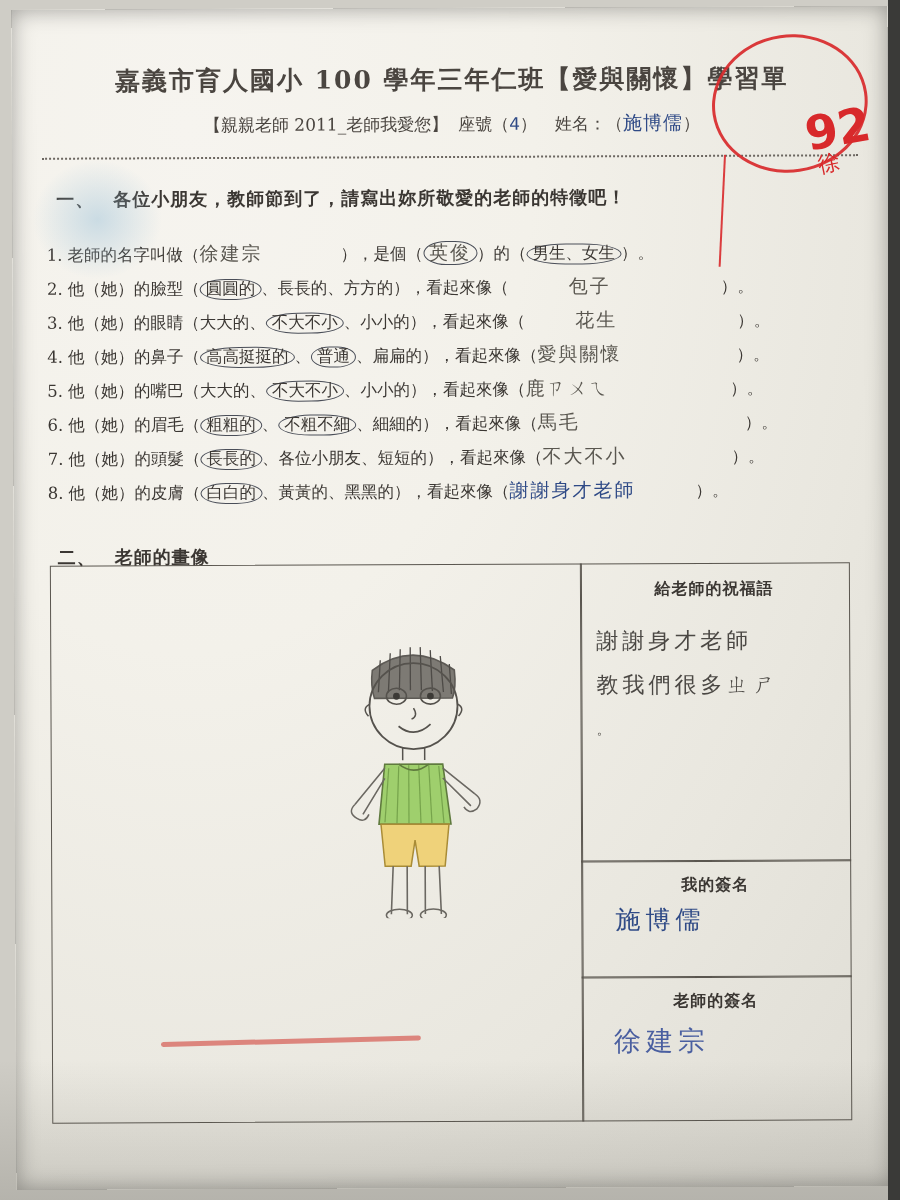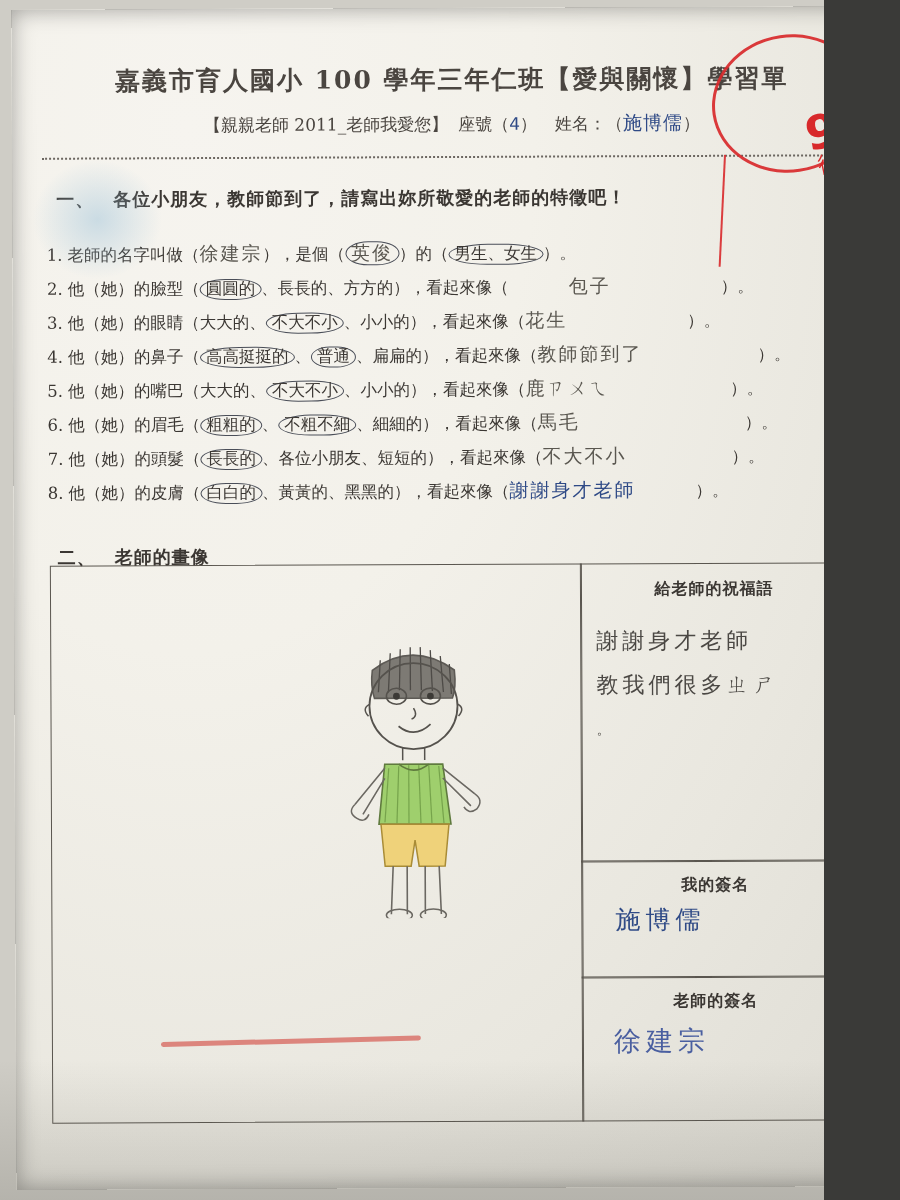--- a/index.html
+++ b/index.html
@@ -2,21 +2,21 @@
 <html><head>
 <meta charset="utf-8">
 <style>
   html, body {
     margin: 0;
     padding: 0;
     background: #3a3a38;
   }
   #page {
     position: relative;
-    width: 824px;
+    width: 888px;
     height: 1200px;
     overflow: hidden;
     background: #cfcdc6;
     font-family: "Liberation Serif", serif;
   }
   
   #sheet {
     position: absolute;
     left: 14px;
     top: 8px;
@@ -234,33 +234,33 @@
 
       <div class="subline">
         <span>【親親老師 2011_老師我愛您】</span><span class="seat-label">座號（</span><span class="hand-seat">4</span><span>）</span><span class="name-label">姓名：（</span><span class="hand-name">施博儒</span><span>）</span>
       </div>
 
       <div class="divider"></div>
 
       <div class="sec-head" id="sec1-head">一、　各位小朋友，教師節到了，請寫出妳所敬愛的老師的特徵吧！</div>
 
       <div class="qline" style="top:232px;">
-        <span class="qnum">1.</span><span>老師的名字叫做（</span><span class="hw hw-pencil">徐建宗</span><span style="">），是個（</span><span class="hw hw-pencil circled">英俊</span><span>）的（</span><span class="circled">男生、女生</span><span>）。</span>
+        <span class="qnum">1.</span><span>老師的名字叫做（</span><span class="hw hw-pencil">徐建宗</span><span style="margin-left:78px;">），是個（</span><span class="hw hw-pencil circled">英俊</span><span>）的（</span><span class="circled">男生、女生</span><span>）。</span>
       </div>
 
       <div class="qline" style="top:266px;">
         <span class="qnum">2.</span><span>他（她）的臉型（</span><span class="circled">圓圓的</span><span>、</span><span>長長的</span><span>、</span><span>方方的</span><span>），看起來像（</span><span class="hw hw-pencil" style="margin-left:60px;">包子</span><span style="margin-left:110px;">）。</span>
       </div>
 
       <div class="qline" style="top:300px;">
-        <span class="qnum">3.</span><span>他（她）的眼睛（</span><span>大大的</span><span>、</span><span class="circled">不大不小</span><span>、</span><span>小小的</span><span>），看起來像（</span><span class="hw hw-pencil" style="">花生</span><span style="margin-left:120px;">）。</span>
+        <span class="qnum">3.</span><span>他（她）的眼睛（</span><span>大大的</span><span>、</span><span class="circled">不大不小</span><span>、</span><span>小小的</span><span>），看起來像（</span><span class="hw hw-pencil" style="margin-left:50px;">花生</span><span style="margin-left:120px;">）。</span>
       </div>
 
       <div class="qline" style="top:334px;">
-        <span class="qnum">4.</span><span>他（她）的鼻子（</span><span class="circled">高高挺挺的</span><span>、</span><span class="circled">普通</span><span>、</span><span>扁扁的</span><span>），看起來像（</span><span class="hw hw-pencil">教師節到了</span><span style="margin-left:115px;">）。</span>
+        <span class="qnum">4.</span><span>他（她）的鼻子（</span><span class="circled">高高挺挺的</span><span>、</span><span class="circled">普通</span><span>、</span><span>扁扁的</span><span>），看起來像（</span><span class="hw hw-pencil">愛與關懷</span><span style="margin-left:115px;">）。</span>
       </div>
 
       <div class="qline" style="top:368px;">
         <span class="qnum">5.</span><span>他（她）的嘴巴（</span><span>大大的</span><span>、</span><span class="circled">不大不小</span><span>、</span><span>小小的</span><span>），看起來像（</span><span class="hw hw-pencil">鹿ㄗㄨㄟ</span><span style="margin-left:120px;">）。</span>
       </div>
 
       <div class="qline" style="top:402px;">
         <span class="qnum">6.</span><span>他（她）的眉毛（</span><span class="circled">粗粗的</span><span>、</span><span class="circled">不粗不細</span><span>、</span><span>細細的</span><span>），看起來像（</span><span class="hw hw-pencil">馬毛</span><span style="margin-left:165px;">）。</span>
       </div>
 

